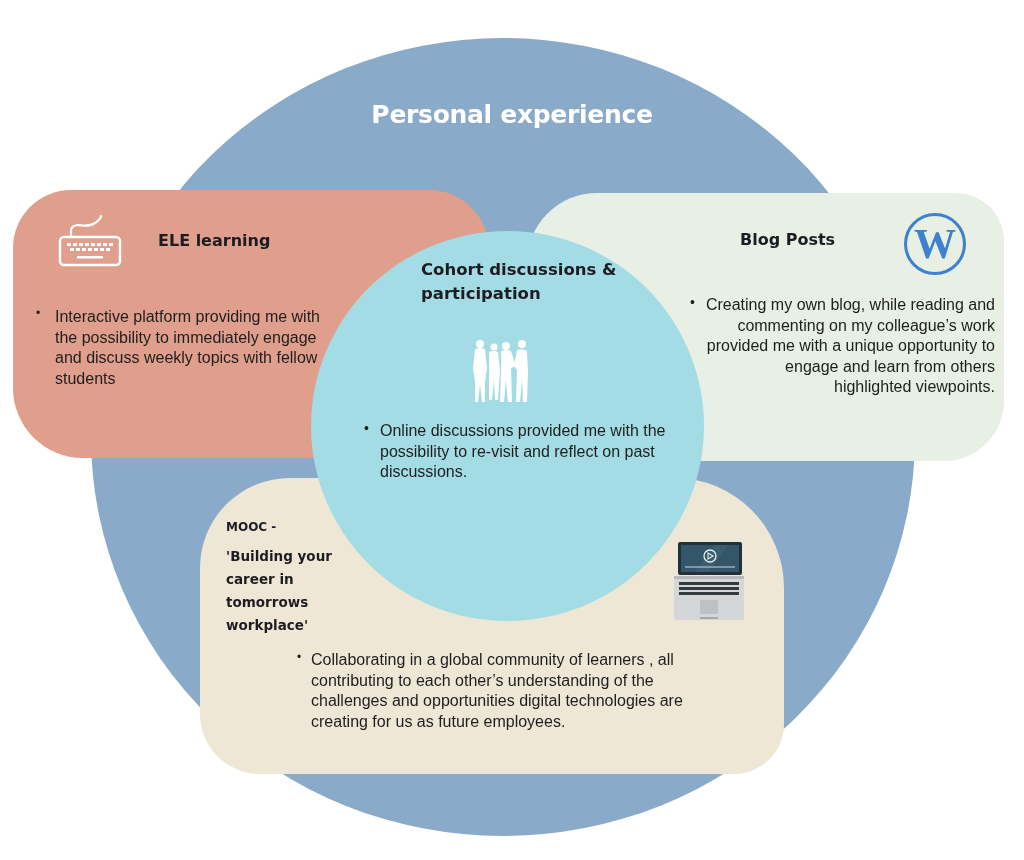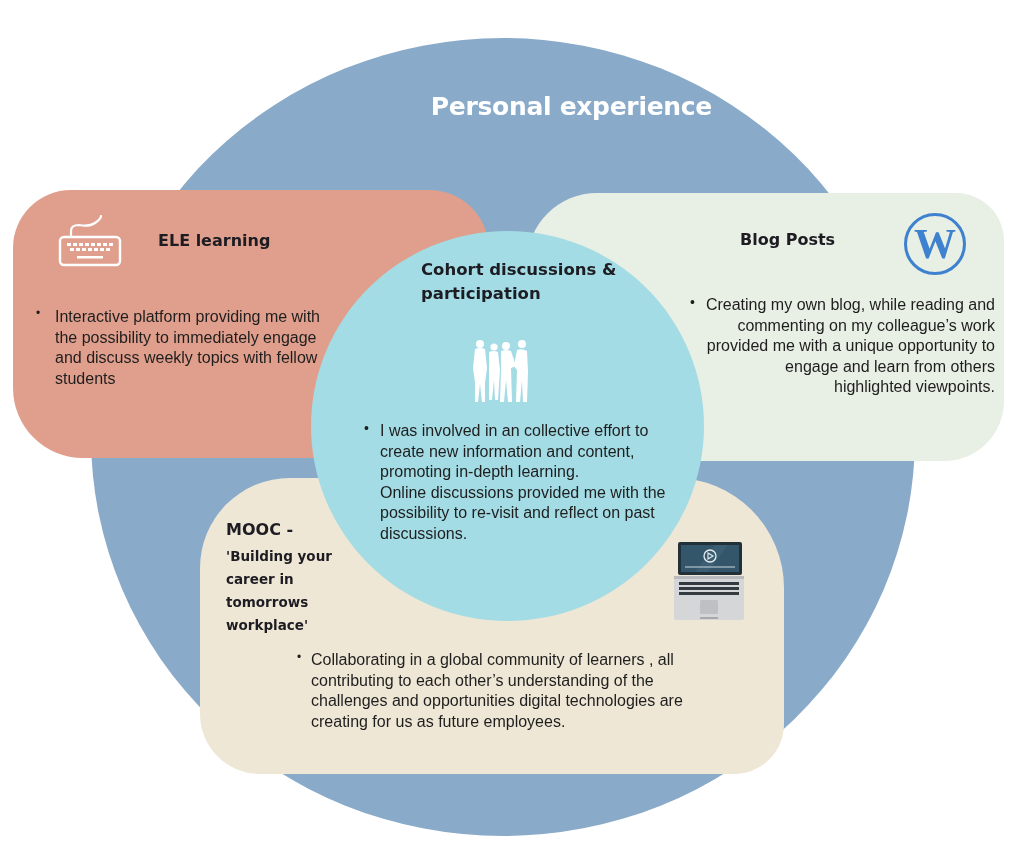--- a/index.html
+++ b/index.html
@@ -1,20 +1,20 @@
 <!DOCTYPE html>
 <html><head>
 <meta charset="utf-8">
 <style>
   html, body { margin: 0; padding: 0; background: #ffffff; }
   body { width: 1024px; height: 860px; position: relative; overflow: hidden;
          font-family: "Liberation Sans", "DejaVu Sans", sans-serif; color: #1e1e1e; }
   .abs { position: absolute; }
   #outer-circle { left: 91px; top: 38px; width: 824px; height: 798px; border-radius: 50%; background: #8aaac9; }
-  #title { left: 312px; top: 92px; width: 400px; text-align: right; color: #ffffff;
+  #title { left: 312px; top: 100px; width: 400px; text-align: center; color: #ffffff;
            font-family: "DejaVu Sans", sans-serif; font-weight: bold; font-size: 25px; letter-spacing: -0.3px; }
 
   #ele-box { left: 13px; top: 190px; width: 476px; height: 268px; background: #e09f8c;
              border-radius: 58px 60px 60px 70px; }
   #blog-box { left: 527px; top: 193px; width: 477px; height: 268px; background: #e8efe4;
               border-radius: 70px 48px 60px 40px; }
   #mooc-box { left: 200px; top: 478px; width: 584px; height: 296px; background: #efe7d6;
               border-radius: 90px 110px 50px 60px; }
   #cohort-circle { left: 311px; top: 231px; width: 393px; height: 390px; border-radius: 50%; background: #a3dce5; }
 
@@ -27,21 +27,21 @@
   #ele-bullet { left: 36px; top: 306px; font-size: 12px; }
 
   #blog-heading { left: 740px; top: 230px; }
   #blog-text { left: 705px; top: 295px; width: 290px; text-align: right; }
   #blog-bullet { left: 690px; top: 294px; }
 
   #cohort-heading { left: 421px; top: 258px; width: 200px; text-align: left; line-height: 24px; font-size: 16.5px; }
   #cohort-text { left: 380px; top: 421px; width: 300px; }
   #cohort-bullet { left: 364px; top: 420px; }
 
-  #mooc-heading { left: 226px; top: 520px; font-size: 16px; }
+  #mooc-heading { left: 226px; top: 520px; font-size: 12px; }
   #mooc-sub { left: 226px; top: 545px; width: 120px; font-size: 13.5px; line-height: 23px; font-weight: bold; font-family: "DejaVu Sans", sans-serif; color: #1c1c22; }
   #mooc-text { left: 303px + 0px; top: 650px; width: 400px; }
   #mooc-bullet { left: 297px; top: 650px; font-size: 12px; }
 
   #keyboard-icon { left: 55px; top: 215px; width: 70px; height: 52px; }
   #wordpress-icon { left: 903px; top: 212px; width: 64px; height: 64px; }
   #people-icon { left: 470px; top: 338px; width: 62px; height: 68px; }
   #laptop-icon { left: 670px; top: 540px; width: 74px; height: 82px; }
 </style>
 </head>
@@ -118,15 +118,14 @@
     <circle cx="24" cy="9" r="3.6"></circle>
     <path d="M19 14 Q24 12 28 14 L30 32 L28 62 L25 62 L24 42 L22 62 L19 62 L19 32 Z"></path>
     <circle cx="36" cy="8" r="4"></circle>
     <path d="M31 13 Q36 11 41 13 L46 28 L41 30 L42 64 L38 64 L36 42 L34 64 L30 64 L31 32 Z"></path>
     <circle cx="52" cy="6" r="4"></circle>
     <path d="M47 12 Q52 10 57 13 L58 34 L57 64 L53 64 L52 42 L50 64 L46 64 L47 32 L44 28 Z"></path>
   </g>
 </svg>
 <div class="abs bullet" id="cohort-bullet">•</div>
 <div class="abs body-text" id="cohort-text">
-  <div>I was involved in an collective effort to create new information and content, promoting in-depth learning.</div>
   <div>Online discussions provided me with the possibility to re-visit and reflect on past discussions.</div>
 </div>
 
 </body></html>

